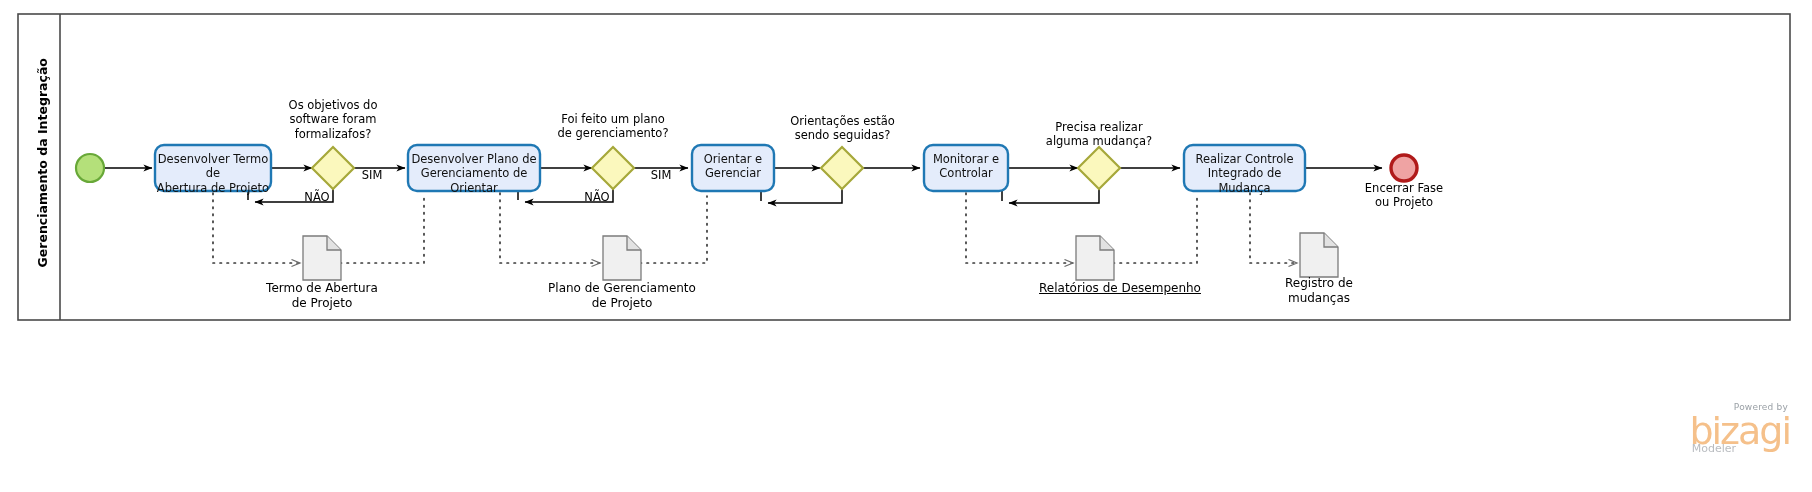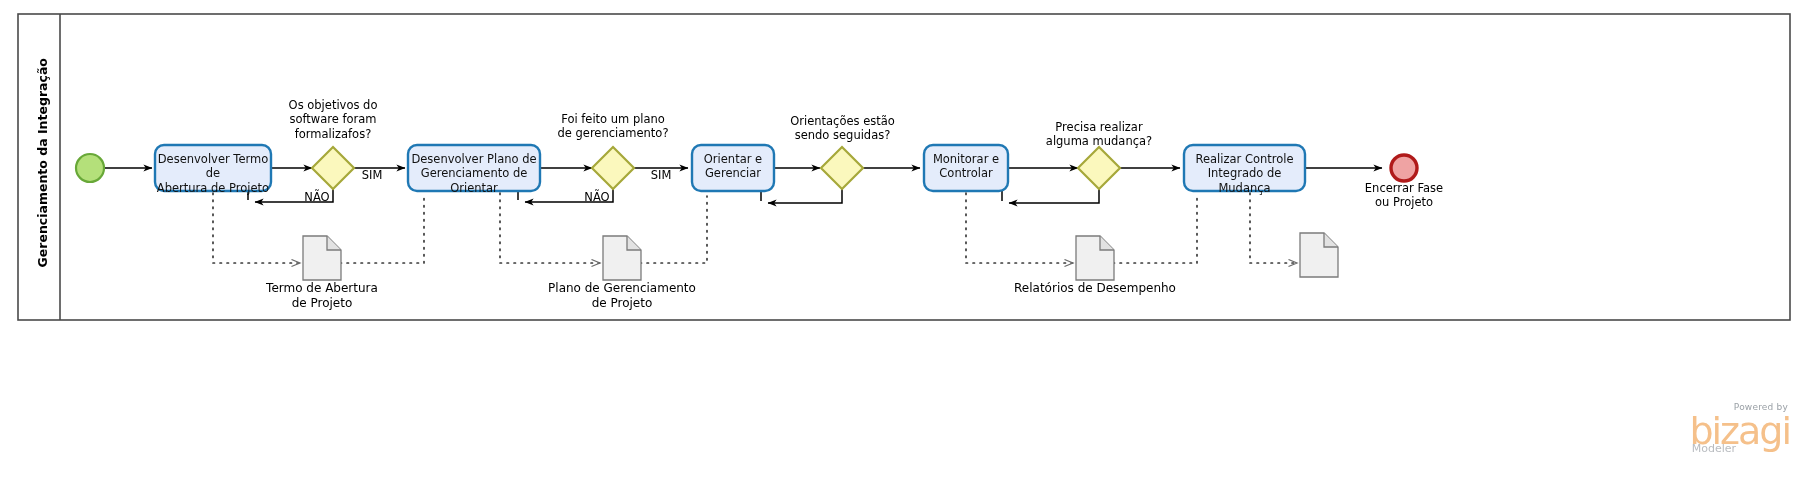--- a/index.html
+++ b/index.html
@@ -225,21 +225,23 @@
 
   <div class="lbl flow-label" style="left:352px; top:168px; width:40px;">SIM</div>
   <div class="lbl flow-label" style="left:296px; top:190px; width:42px;">NÃO</div>
   <div class="lbl flow-label" style="left:641px; top:168px; width:40px;">SIM</div>
   <div class="lbl flow-label" style="left:576px; top:190px; width:42px;">NÃO</div>
 
   <div class="lbl doc-label" style="left:252px; top:281px; width:140px;">Termo de Abertura
 de Projeto</div>
   <div class="lbl doc-label" style="left:542px; top:281px; width:160px;">Plano de Gerenciamento
 de Projeto</div>
-  <div class="lbl doc-label" style="left:1005px; top:281px; width:180px;">Relatórios de Desempenho</div>
+  <div class="lbl doc-label" style="left:1030px; top:281px; width:180px;text-decoration:underline;">Relatórios de Desempenho</div>
+  <div class="lbl doc-label" style="left:1256px; top:276px; width:126px;">Registro de
+mudanças</div>
 
   <div class="lbl event-label" style="left:1344px; top:181px; width:120px;">Encerrar Fase
 ou Projeto</div>
 
   <div class="brand">
     <span class="brand-powered">Powered by</span>
     <span class="brand-name">bizagi</span>
     <span class="brand-sub">Modeler</span>
   </div>
 

